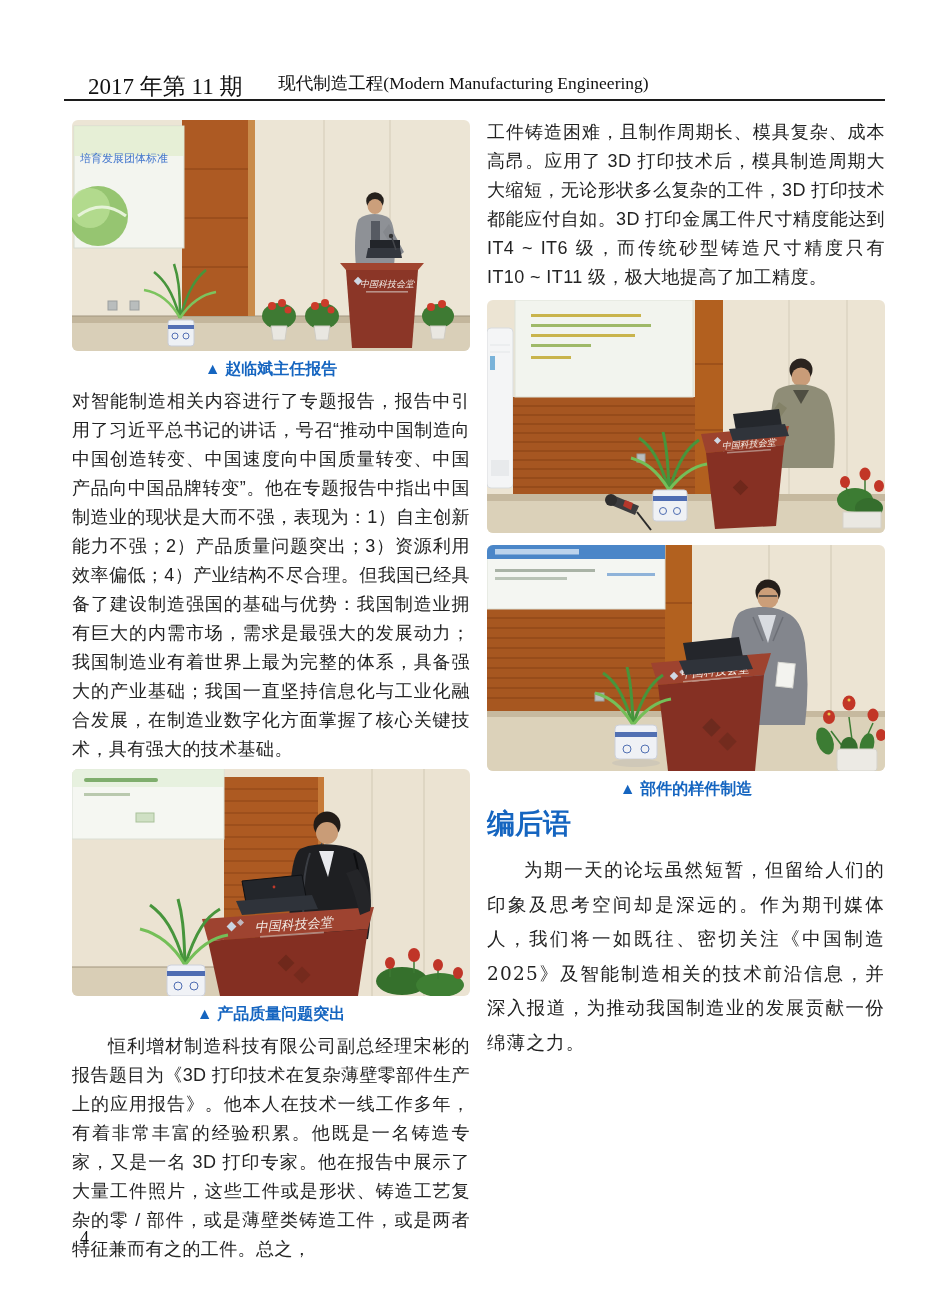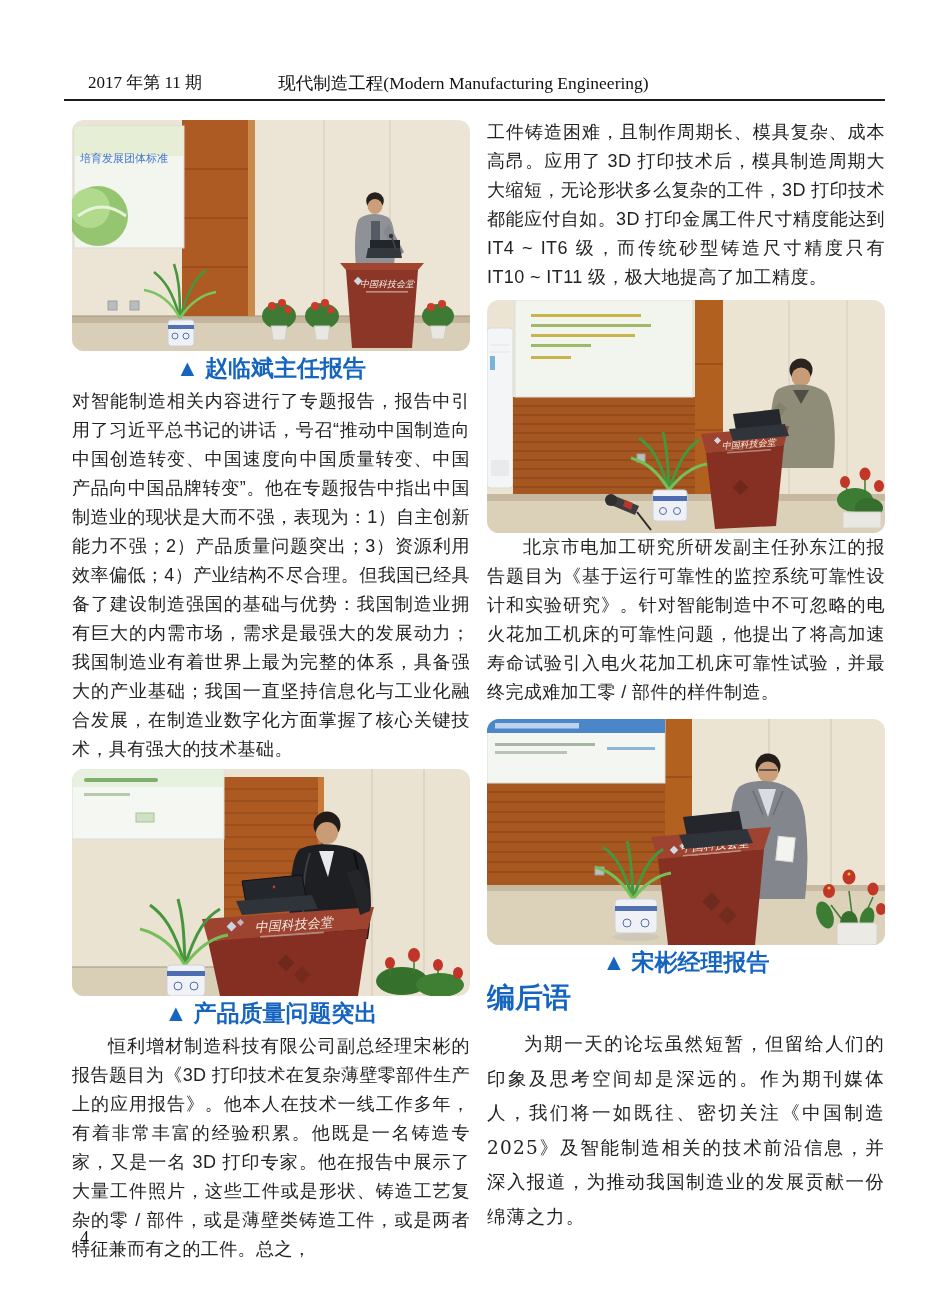--- a/index.html
+++ b/index.html
@@ -2,41 +2,41 @@
 <html><head>
 <meta charset="utf-8">
 <style>
   html,body { margin:0; padding:0; background:#ffffff; }
   .page {
     position:relative; width:949px; height:1289px; background:#ffffff;
     font-family:"Liberation Sans","DejaVu Sans",sans-serif; color:#1e1e1e; overflow:hidden;
   }
   .hdr-issue {
     position:absolute; left:88px; top:71px;
-    font-family:"Liberation Serif","DejaVu Serif",serif; font-size:17px; color:#111;
+    font-family:"Liberation Serif","DejaVu Serif",serif; font-size:23px; color:#111;
   }
   .hdr-journal {
     position:absolute; left:0; top:71px; width:927px; text-align:center;
     font-family:"Liberation Serif","DejaVu Serif",serif; font-size:17.5px; color:#111;
   }
   .hdr-rule { position:absolute; left:64px; top:99px; width:821px; height:2px; background:#1c1c1c; }
 
   .col { position:absolute; width:398px; }
   .col-left  { left:72px;  top:120px; }
   .col-right { left:487px; top:118px; }
 
-  .photo { border-radius:12px; overflow:hidden; line-height:0; }
+  .photo { border-radius:6px; overflow:hidden; line-height:0; }
   .photo svg { display:block; }
   .mt5  { margin-top:5px; }
   .mt8  { margin-top:8px; }
   .mt12 { margin-top:12px; }
 
   .caption {
     text-align:center; color:#1565c0; font-weight:bold;
-    font-size:23px; line-height:21px; margin:7px 0 8px;
+    font-size:16px; line-height:21px; margin:7px 0 8px;
   }
   p.body {
     font-size:18px; line-height:29px; letter-spacing:0.4px;
     text-align:justify; margin:0; color:#232323;
   }
   p.indent { text-indent:2em; }
 
   .editorial-h {
     color:#1565c0; font-weight:bold; font-size:28px; line-height:30px;
     margin:10px 0 14px;
@@ -324,21 +324,20 @@
           <line x1="362" y1="196" x2="358" y2="184" stroke="#3c7a33" stroke-width="1.5"></line>
           <line x1="378" y1="192" x2="378" y2="176" stroke="#3c7a33" stroke-width="1.5"></line>
           <ellipse cx="358" cy="182" rx="5" ry="6" fill="#c23627"></ellipse>
           <ellipse cx="378" cy="174" rx="5.5" ry="6.5" fill="#c23627"></ellipse>
           <ellipse cx="392" cy="186" rx="5" ry="6" fill="#c23627"></ellipse>
           <rect x="356" y="212" width="38" height="16" fill="#eae8e2" stroke="#d5d2ca"></rect>
         </g>
       </svg>
     </div>
 
-    <p class="body indent">北京市电加工研究所研发副主任孙东江的报告题目为《基于运行可靠性的监控系统可靠性设计和实验研究》。针对智能制造中不可忽略的电火花加工机床的可靠性问题，他提出了将高加速寿命试验引入电火花加工机床可靠性试验，并最终完成难加工零 / 部件的样件制造。</p>
 
     <div class="photo mt12">
       <svg width="398" height="226" viewBox="0 0 398 226">
         <rect width="398" height="226" fill="#ece4d3"></rect>
         <rect y="166" width="398" height="6" fill="#c6b99f"></rect>
         <rect y="172" width="398" height="54" fill="#dcd2ba"></rect>
         <line x1="282" y1="0" x2="282" y2="166" stroke="#ded6c3" stroke-width="2"></line>
         <line x1="344" y1="0" x2="344" y2="166" stroke="#ded6c3" stroke-width="2"></line>
         <g>
           <rect x="0" y="64" width="178" height="102" fill="#a75720"></rect>
@@ -413,20 +412,20 @@
           <ellipse cx="342" cy="172" rx="6" ry="7" fill="#c23627"></ellipse>
           <ellipse cx="362" cy="158" rx="6.5" ry="7.5" fill="#c23627"></ellipse>
           <ellipse cx="386" cy="170" rx="5.5" ry="6.5" fill="#c23627"></ellipse>
           <ellipse cx="394" cy="190" rx="5" ry="6" fill="#c23627"></ellipse>
           <circle cx="342" cy="169" r="1.5" fill="#e8c84a"></circle>
             <circle cx="362" cy="155" r="1.5" fill="#e8c84a"></circle>
           <rect x="350" y="204" width="40" height="22" rx="3" fill="#eceae4" stroke="#d5d2ca"></rect>
         </g>
       </svg>
     </div>
-    <div class="caption">▲ 宋彬经理报告</div>
+    <div class="caption">▲ 部件的样件制造</div>
 
     <h2 class="editorial-h">编后语</h2>
     <p class="editorial">为期一天的论坛虽然短暂，但留给人们的印象及思考空间却是深远的。作为期刊媒体人，我们将一如既往、密切关注《中国制造 2025》及智能制造相关的技术前沿信息，并深入报道，为推动我国制造业的发展贡献一份绵薄之力。</p>
   </div>
 
   <div class="page-num">4</div>
 </div>
 
 </body></html>

